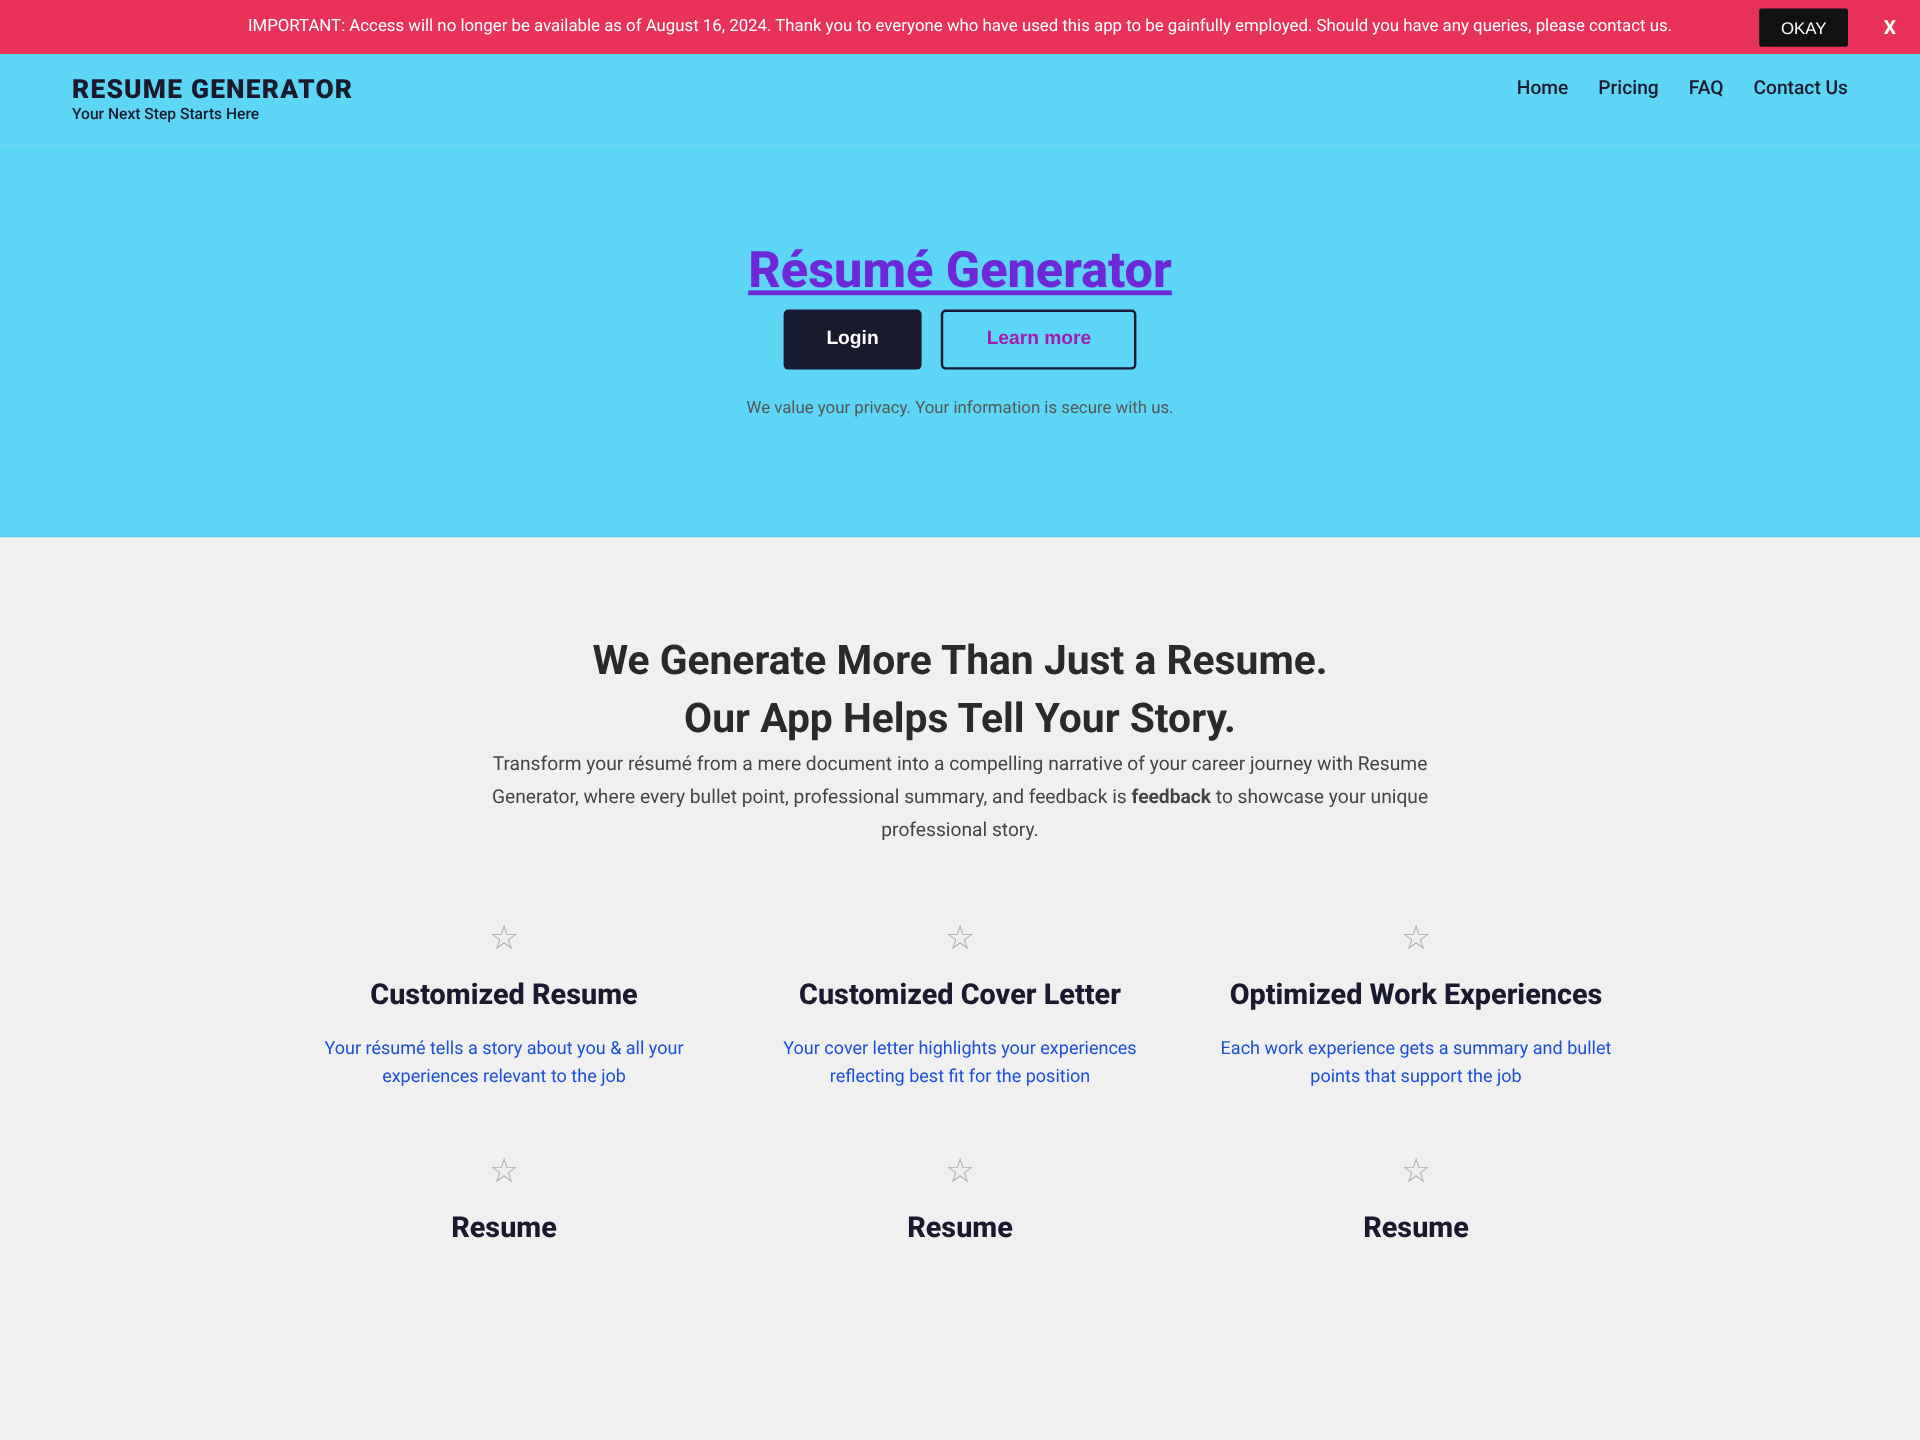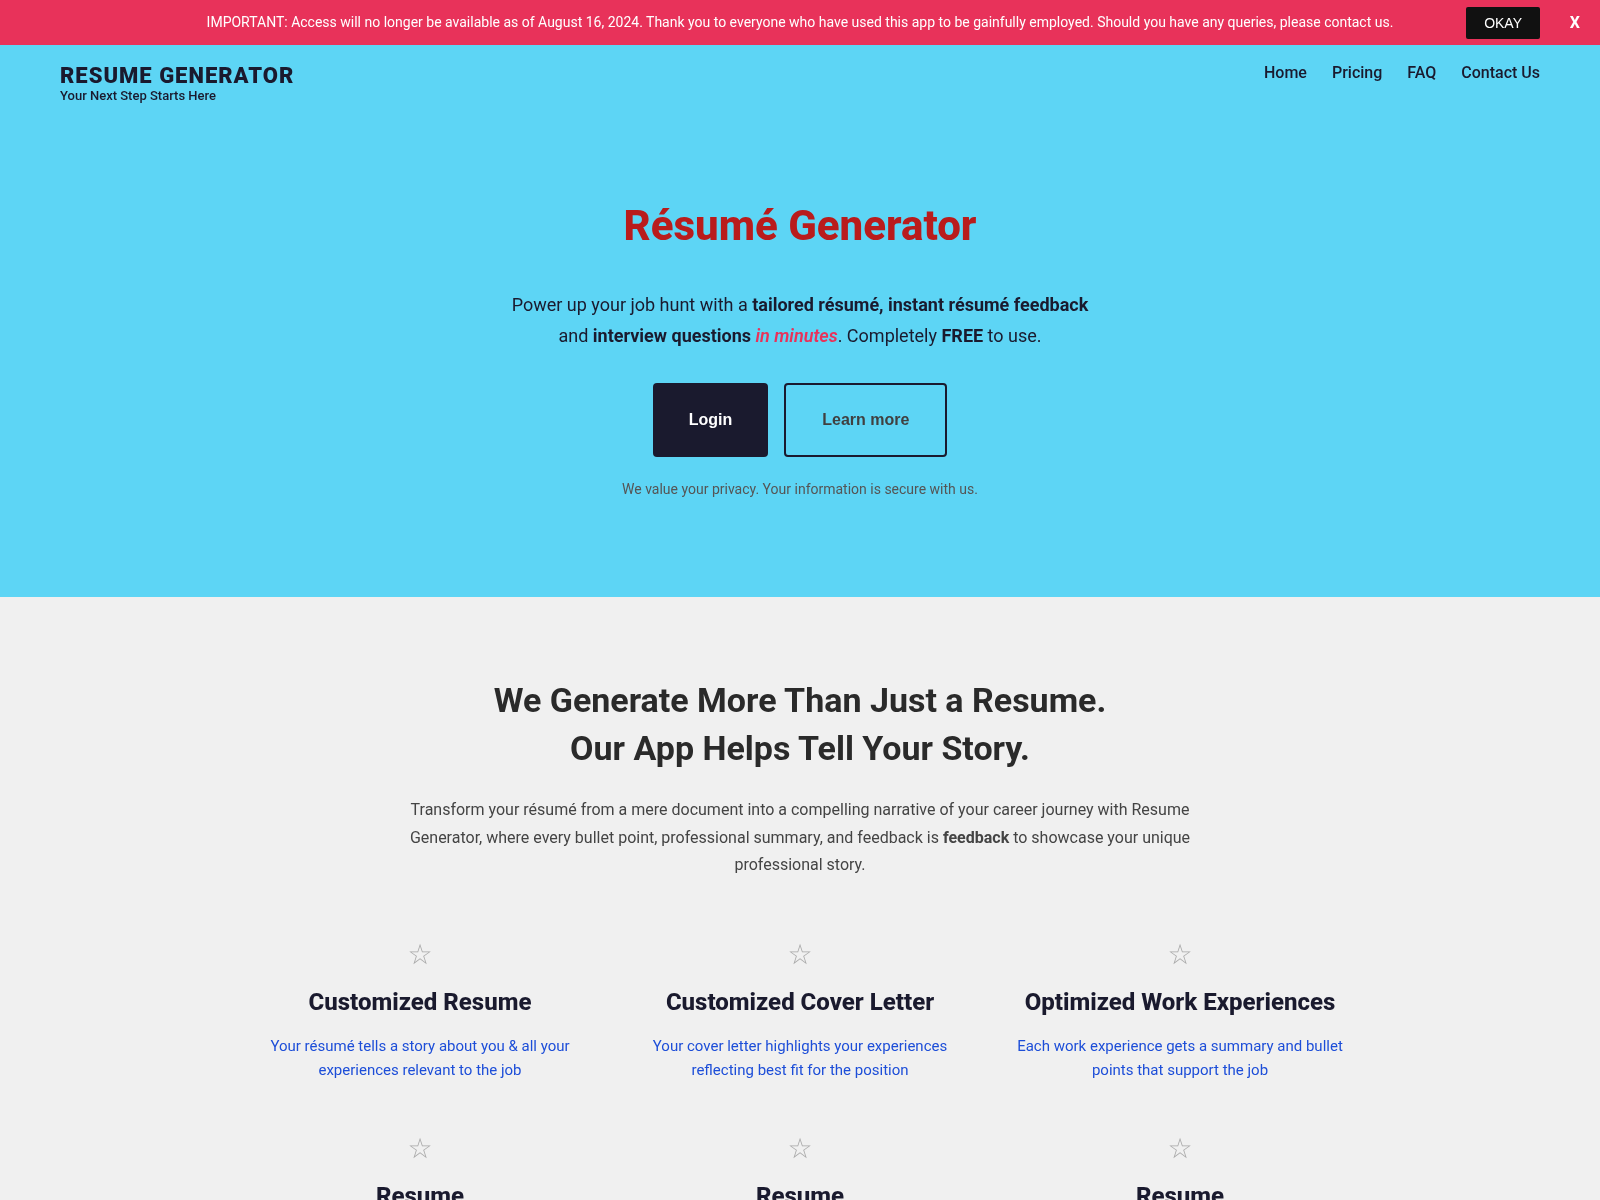--- a/index.html
+++ b/index.html
@@ -95,22 +95,23 @@
     
     .hero {
       background: #5dd5f5;
       text-align: center;
       padding: 80px 40px 100px;
     }
 
     .hero h1 {
       font-size: 42px;
       font-weight: 800;
-      color: #b91c1c;
-      margin-bottom: 40px;
+      color: #6d28d9;
+      margin-bottom: 8px;
+      text-decoration: underline;
     }
 
     .hero-desc {
       font-size: 18px;
       color: #1a1a2e;
       line-height: 1.7;
       max-width: 600px;
       margin: 0 auto 32px;
     }
 
@@ -137,23 +138,23 @@
       border: none;
       padding: 14px 36px;
       font-size: 16px;
       font-weight: 600;
       cursor: pointer;
       border-radius: 4px;
     }
 
     .btn-learn {
       background: transparent;
-      color: #404040;
+      color: #a21caf;
       border: 2px solid #1a1a2e;
-      padding: 26px 36px;
+      padding: 14px 36px;
       font-size: 16px;
       font-weight: 600;
       cursor: pointer;
       border-radius: 4px;
     }
 
     .privacy-note {
       font-size: 14px;
       color: #555;
     }
@@ -163,21 +164,20 @@
       background: #f0f0f0;
       padding: 80px 60px;
       text-align: center;
     }
 
     .features-section h2 {
       font-size: 34px;
       font-weight: 700;
       color: #2a2a2a;
       line-height: 1.4;
-      margin-bottom: 24px;
       text-align: center;
     }
 
     .features-desc {
       font-size: 16px;
       color: #444;
       max-width: 800px;
       margin: 0 auto 60px;
       line-height: 1.7;
     }
@@ -235,23 +235,20 @@
   <ul class="nav-links">
     <li><a href="#">Home</a></li>
     <li><a href="#">Pricing</a></li>
     <li><a href="#">FAQ</a></li>
     <li><a href="#">Contact Us</a></li>
   </ul>
 </nav>
 
 <section class="hero">
   <h1>Résumé Generator</h1>
-  <p class="hero-desc">
-    <span>Power up your job hunt with a </span><span class="bold">tailored résumé, instant résumé feedback</span><span> and </span><span class="bold">interview questions</span><span class="red-italic"> in minutes</span><span>. Completely </span><span class="bold">FREE</span><span> to use.</span>
-  </p>
   <div class="hero-buttons">
     <button class="btn-login">Login</button>
     <button class="btn-learn">Learn more</button>
   </div>
   <p class="privacy-note">We value your privacy. Your information is secure with us.</p>
 </section>
 
 <section class="features-section">
   <h2>
     <span>We Generate More Than Just a Resume.</span><br>

